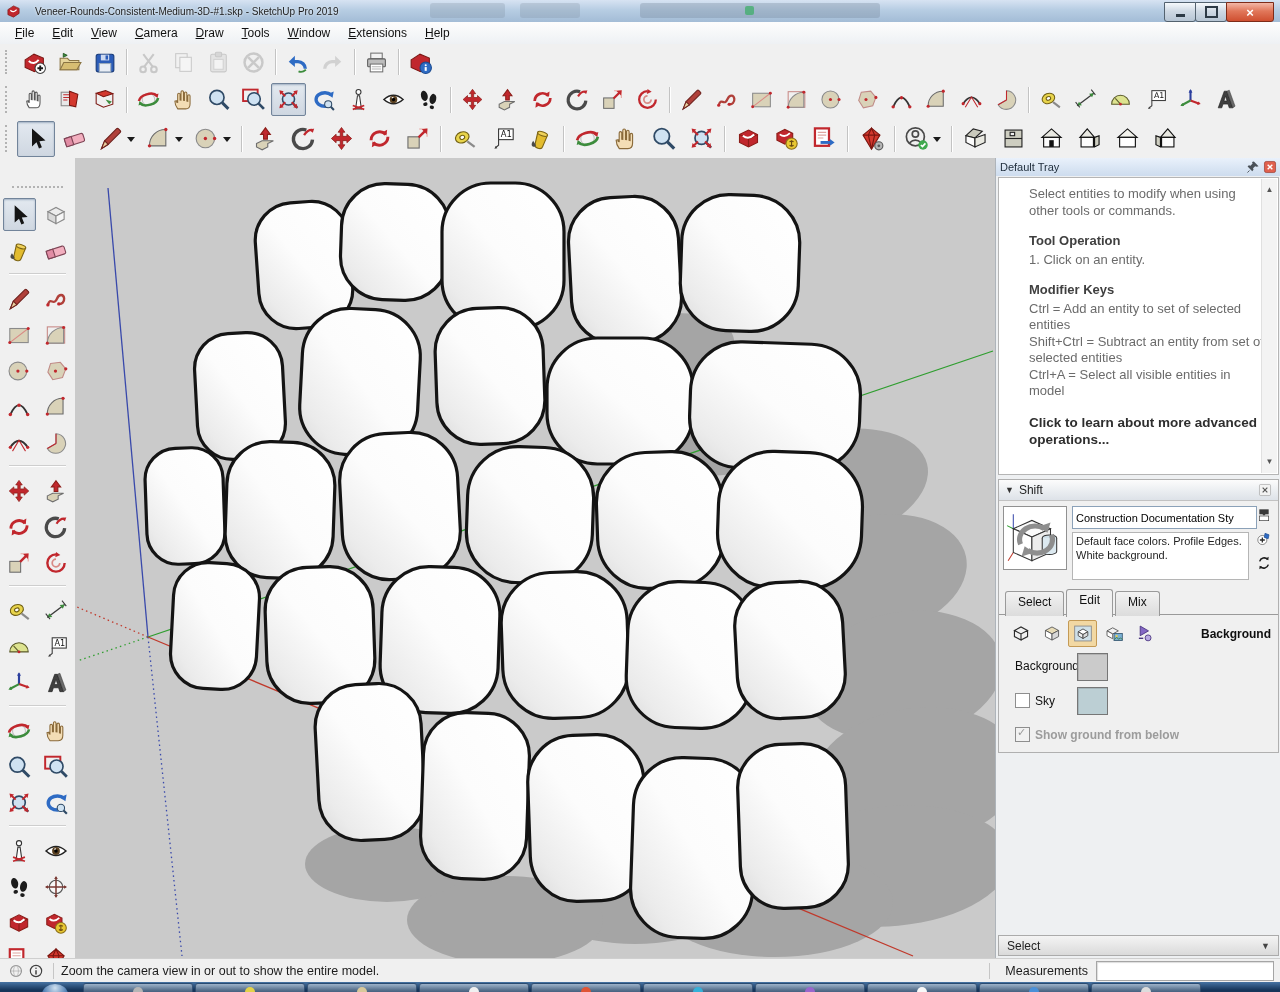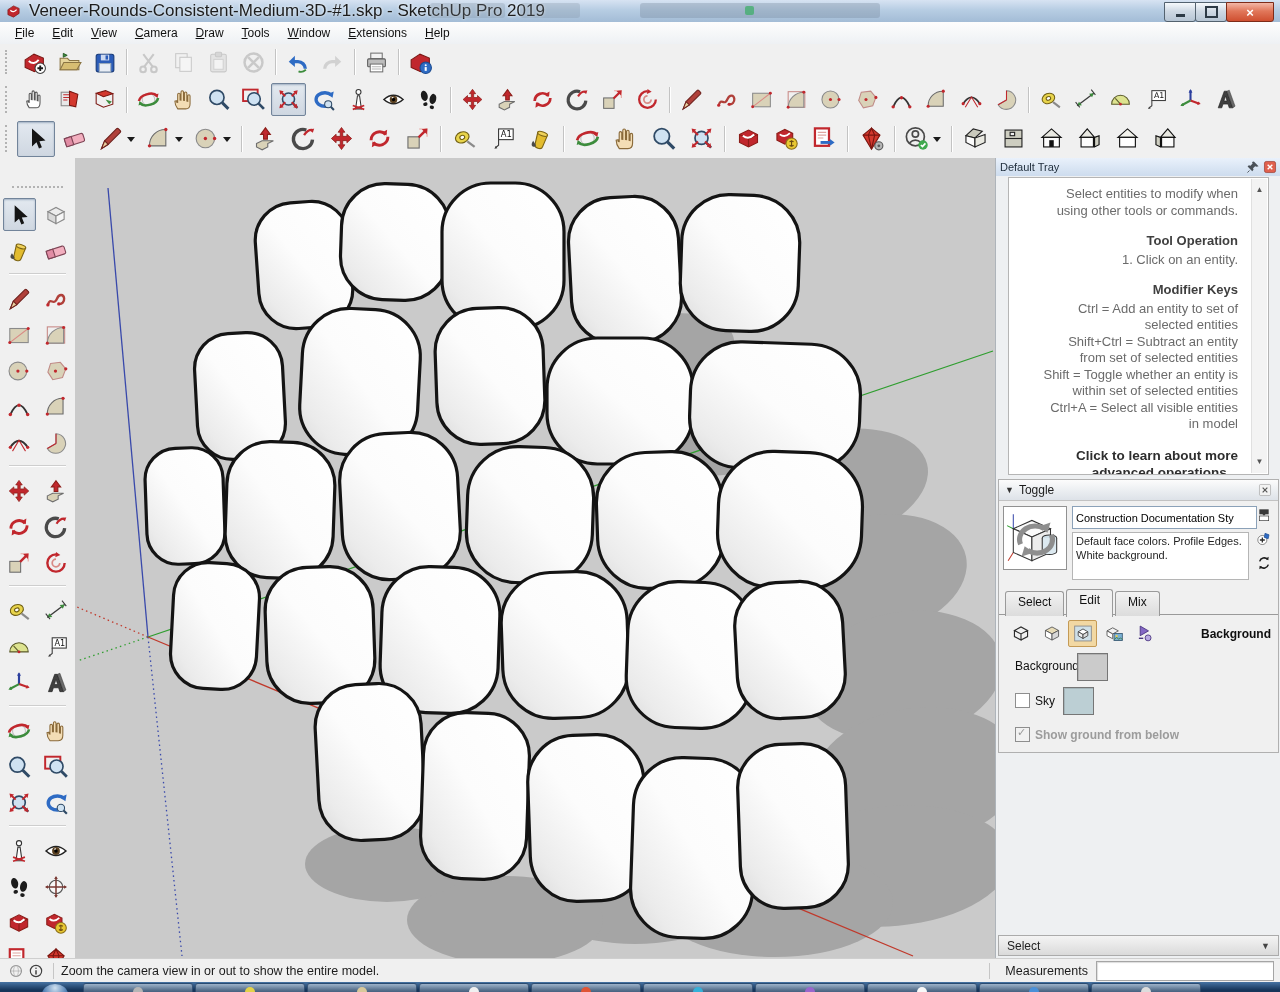--- a/index.html
+++ b/index.html
@@ -3,21 +3,21 @@
 <meta charset="utf-8">
 <style>
   html,body{margin:0;padding:0;}
   body{width:1280px;height:992px;position:relative;overflow:hidden;background:#e8e8e8;
        font-family:"Liberation Sans",sans-serif;font-size:12px;color:#111;}
   
   #titlebar{position:absolute;top:0;left:0;right:0;height:22px;
     background:linear-gradient(#d7e3f2,#b7cde3 45%,#a3bcd6);border-bottom:1px solid #7e96ad;
     display:flex;align-items:center;padding:0 6px;}
   #titlebar .su-badge{width:15px;height:15px;flex:0 0 auto;}
-  .title-text{margin-left:8px;font-size:17px;color:#1c1c1c;text-shadow:0 0 3px #fff;white-space:nowrap;}
+  .title-text{margin-left:14px;font-size:10px;color:#1c1c1c;text-shadow:0 0 3px #fff;white-space:nowrap;}
   .ghost{position:absolute;top:3px;height:15px;border-radius:3px;background:rgba(120,135,150,.25);}
   .ghost.g1{left:430px;width:75px}.ghost.g2{left:520px;width:60px}
   .ghost.g3{left:640px;width:240px;background:rgba(110,125,145,.30)}
   .ghost-dot{position:absolute;top:6px;left:745px;width:9px;height:9px;background:#3fae6a;opacity:.75;border-radius:2px;}
   .win-controls{position:absolute;right:6px;top:2px;display:flex;}
   .win-btn{width:30px;height:18px;border:1px solid #53626f;border-radius:0 0 3px 3px;margin-left:-1px;
     background:linear-gradient(#f6f9fc,#cfd9e4 45%,#b6c5d4);display:flex;align-items:center;justify-content:center;
     font-size:11px;color:#2d3a46;line-height:1;}
   .win-btn .mini-bar{width:9px;height:3px;background:#2d3a46;margin-top:7px;}
   .win-btn .max-box{width:9px;height:8px;border:2px solid #2d3a46;}
@@ -57,22 +57,22 @@
   #viewport{position:absolute;top:158px;left:75px;width:920px;height:800px;background:#cacaca;overflow:hidden;}
   #viewport svg{display:block;}
   
   #tray{position:absolute;top:158px;left:995px;width:285px;height:800px;background:#eef0f2;
     border-left:1px solid #aeb4ba;display:flex;flex-direction:column;}
   .tray-hd{height:18px;flex:0 0 auto;background:linear-gradient(#e9f1fb,#cddcee);display:flex;align-items:center;
     padding:0 4px;font-size:11px;color:#23313f;}
   .tray-hd .hicons{margin-left:auto;display:flex;gap:3px;align-items:center;}
   .hicon{width:14px;height:14px;}
   .hicon svg{width:100%;height:100%;}
-  .instructor{position:relative;flex:0 0 auto;height:288px;margin:1px 12px 2px;background:#fff;border:1px solid #b5b5b5;
-    padding:8px 30px 0 30px;color:#6b6b6b;font-size:13px;line-height:16.5px;overflow:hidden;text-align:right;}
+  .instructor{position:relative;flex:0 0 auto;height:288px;margin:1px 2px 2px;background:#fff;border:1px solid #b5b5b5;
+    padding:8px 14px 0 30px;color:#6b6b6b;font-size:13px;line-height:16.5px;overflow:hidden;}
   .instructor h4{margin:14px 0 2px;font-size:13px;color:#3f3f3f;}
   .instr-link{margin-top:14px;font-weight:bold;color:#2e2e2e;font-size:13.5px;line-height:17px;}
   .iscroll{position:absolute;top:1px;right:1px;bottom:1px;width:15px;background:#f3f3f3;border-left:1px solid #e0e0e0;
     display:flex;flex-direction:column;justify-content:space-between;align-items:center;font-size:8px;color:#555;}
   .iscroll span{padding:3px 0;}
   
   .styles{margin:2px;border:1px solid #b0b0b0;background:#f0f0f0;flex:0 0 auto;}
   .panel-hd{height:20px;background:linear-gradient(#fcfcfc,#dde2e8);border-bottom:1px solid #c2c2c2;
     display:flex;align-items:center;padding:0 6px;font-size:12px;color:#1d1d1d;gap:5px;}
   .panel-hd .tri{font-size:9px;color:#333;}
@@ -91,21 +91,21 @@
   .tab{position:relative;top:2px;height:21px;padding:3px 12px 0;margin-right:2px;font-size:12px;color:#111;
     border:1px solid #9a9a9a;border-bottom:none;border-radius:3px 3px 0 0;background:linear-gradient(#f2f2f2,#dcdcdc);z-index:1;}
   .tab.active{top:0;height:24px;background:#f0f0f0;z-index:3;}
   .estrip{display:flex;align-items:center;gap:2px;padding:5px 7px 3px;}
   .ebtn{width:27px;height:25px;display:flex;align-items:center;justify-content:center;border:1px solid transparent;border-radius:2px;}
   .ebtn.on{background:#f2d8a3;border:1px solid #c49a55;}
   .ebtn .icn{width:22px;height:21px;}
   .estrip-label{margin-left:auto;font-weight:bold;font-size:12px;color:#0f0f0f;}
   .setrow{display:flex;align-items:flex-start;padding:3px 0 3px 16px;font-size:12px;color:#101010;}
   .setrow .lab{width:62px;padding-top:6px;}
-  .setrow .cbwrap{width:48px;display:flex;align-items:center;gap:5px;padding-top:6px;}
+  .setrow .cbwrap{width:62px;display:flex;align-items:center;gap:5px;padding-top:6px;}
   .swatch{width:29px;height:26px;border:1px solid #767676;box-shadow:inset 1px 1px 0 rgba(0,0,0,.12);flex:0 0 auto;}
   .cb{width:13px;height:13px;background:#fff;border:1px solid #8e8e8e;position:relative;flex:0 0 auto;}
   .cb.checked::after{content:"✓";position:absolute;left:1px;top:-2px;font-size:11px;color:#9a9a9a;}
   .cb.disabled{background:#f2f2f2;}
   .transblock{margin-left:18px;display:flex;flex-direction:column;align-items:center;}
   .translabel{color:#9c9c9c;font-size:11px;margin-bottom:4px;}
   .slider{position:relative;width:64px;height:14px;}
   .slider .track{position:absolute;top:6px;left:0;right:0;height:3px;background:#e9e9e9;border:1px solid #c2c2c2;}
   .slider .thumb{position:absolute;top:0;left:28px;width:9px;height:14px;background:linear-gradient(#f4f4f4,#cfcfcf);
     border:1px solid #8a8a8a;border-radius:2px;}
@@ -1371,34 +1371,33 @@
   </div>
 
   <div class="instructor">
     <div id="instr-content">
         <div>Select entities to modify when using other tools or commands.</div>
         <h4>Tool Operation</h4>
         <div>1. Click on an entity.</div>
         <h4>Modifier Keys</h4>
         <div>Ctrl = Add an entity to set of selected entities</div>
         <div>Shift+Ctrl = Subtract an entity from set of selected entities</div>
-        <div>Shift = Toggle whether an entity is within set of selected entities</div>
         <div>Ctrl+A = Select all visible entities in model</div>
         <div class="instr-link">Click to learn about more advanced operations...</div>
       </div>
     <div class="iscroll">
       <span>▲</span>
       <span>▼</span>
     </div>
   </div>
 
   <div class="styles">
     <div class="panel-hd">
       <span class="tri">▼</span>
-      <span>Toggle</span>
+      <span>Shift</span>
       <span class="hicon"><svg viewBox="0 0 24 24" xmlns="http://www.w3.org/2000/svg">
             <rect x="2.5" y="2.5" width="19" height="19" rx="2" fill="#f2f2f2" stroke="#9a9a9a"></rect>
             <path d="M8 8 L16 16 M16 8 L8 16" stroke="#555" stroke-width="2"></path>
           </svg></span>
     </div>
     <div class="styles-body">
       <div class="sthumb"><svg viewBox="0 0 60 60" xmlns="http://www.w3.org/2000/svg">
 <rect width="60" height="60" fill="#fff"></rect>
 <path d="M9 44 l-5 8" stroke="#c0392b" stroke-width="1"></path>
 <path d="M9 21 L3 18" stroke="#2f9e2f" stroke-width="1"></path>

